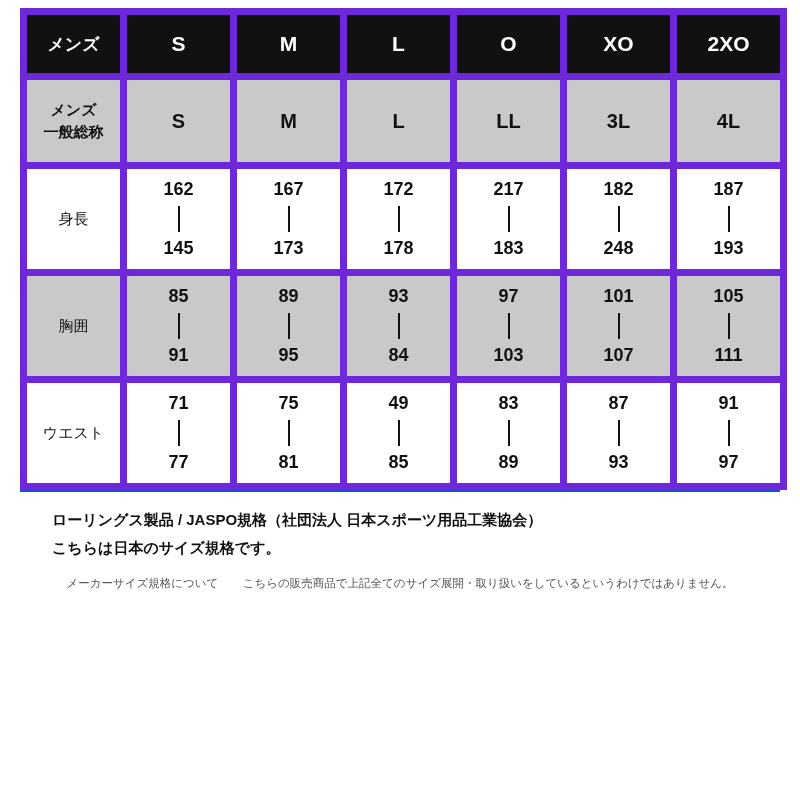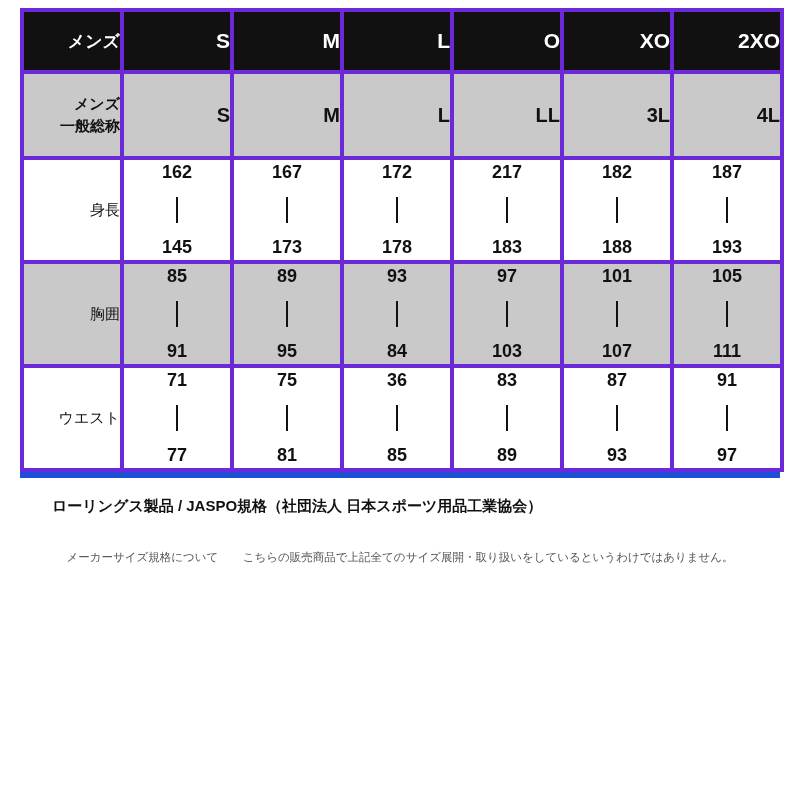--- a/index.html
+++ b/index.html
@@ -39,22 +39,22 @@
 
   table.size-table {
     border-collapse: collapse;
     table-layout: fixed;
     width: 760px;
     margin: 8px 20px 0 20px;
     position: relative;
     z-index: 2;
   }
   table.size-table td {
-    border: 4px solid #6d28d9;
-    text-align: right;
+    border: 7px solid #6d28d9;
+    text-align: center;
     vertical-align: middle;
     padding: 0;
   }
 
   
   col.c0 { width: 100px; }
   col.cx { width: 110px; }
 
   .hdr-row td {
     background: #111111;
@@ -92,46 +92,45 @@
   }
   .row-light td { background: #ffffff; }
   .row-grey td  { background: #c9c9c9; }
 
   .range {
     display: flex;
     flex-direction: column;
     align-items: center;
     justify-content: center;
     line-height: 1.15;
-    gap: 8px;
   }
   .range .bar {
     display: block;
     width: 2px;
     height: 26px;
     background: #111111;
     margin: 6px 0;
   }
 
   .notes {
     position: relative;
     z-index: 2;
     margin: 0 20px;
-    border-top: 6px solid #1d4ed8;
+    border-top: 2px solid #1d4ed8;
     padding-top: 14px;
   }
   .notes .line {
     font-size: 15px;
     font-weight: bold;
     color: #111111;
     line-height: 1.85;
     padding-left: 32px;
   }
   .fineprint {
-    margin: 30px 20px 0 20px;
+    margin: 14px 20px 0 20px;
     font-size: 11.5px;
     color: #555555;
     text-align: center;
     position: relative;
     z-index: 2;
   }
   .fineprint .gap { display: inline-block; width: 18px; }
 </style>
 </head>
 <body>
@@ -201,21 +200,21 @@
           <div class="range">
             <span>217</span>
             <span class="bar"></span>
             <span>183</span>
           </div>
         </td>
         <td>
           <div class="range">
             <span>182</span>
             <span class="bar"></span>
-            <span>188</span>
+            <span>248</span>
           </div>
         </td>
         <td>
           <div class="range">
             <span>187</span>
             <span class="bar"></span>
             <span>193</span>
           </div>
         </td>
       </tr>
@@ -277,21 +276,21 @@
         </td>
         <td>
           <div class="range">
             <span>75</span>
             <span class="bar"></span>
             <span>81</span>
           </div>
         </td>
         <td>
           <div class="range">
-            <span>36</span>
+            <span>49</span>
             <span class="bar"></span>
             <span>85</span>
           </div>
         </td>
         <td>
           <div class="range">
             <span>83</span>
             <span class="bar"></span>
             <span>89</span>
           </div>
@@ -309,20 +308,21 @@
             <span class="bar"></span>
             <span>97</span>
           </div>
         </td>
       </tr>
     </tbody>
   </table>
 
   <div class="notes">
     <div class="line">ローリングス製品 / JASPO規格（社団法人 日本スポーツ用品工業協会）</div>
+    <div class="line">こちらは日本のサイズ規格です。</div>
   </div>
 
   <div class="fineprint">
     <span>メーカーサイズ規格について</span>
     <span class="gap"></span>
     <span>こちらの販売商品で上記全てのサイズ展開・取り扱いをしているというわけではありません。</span>
   </div>
 
 </div>
 

